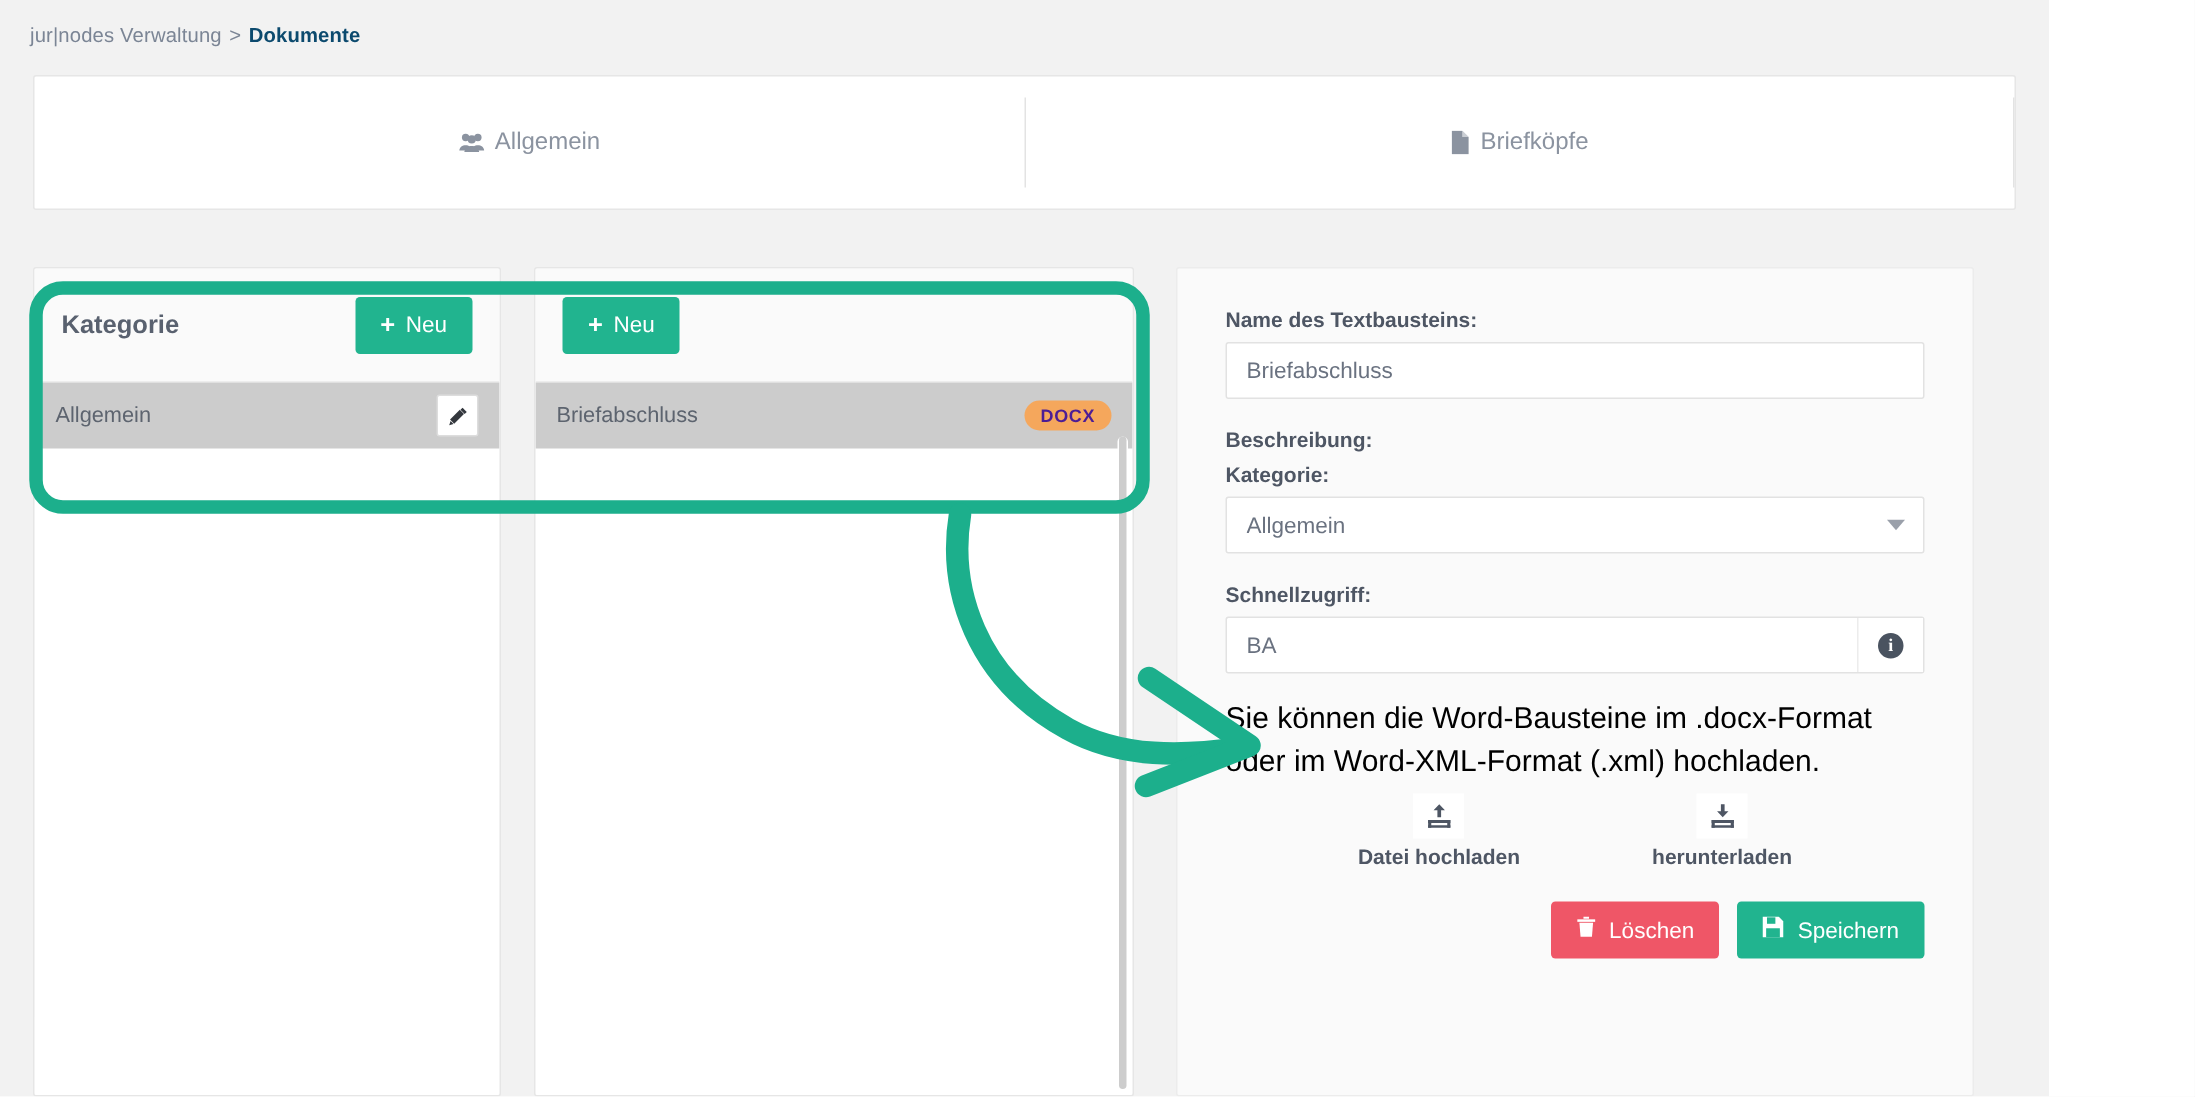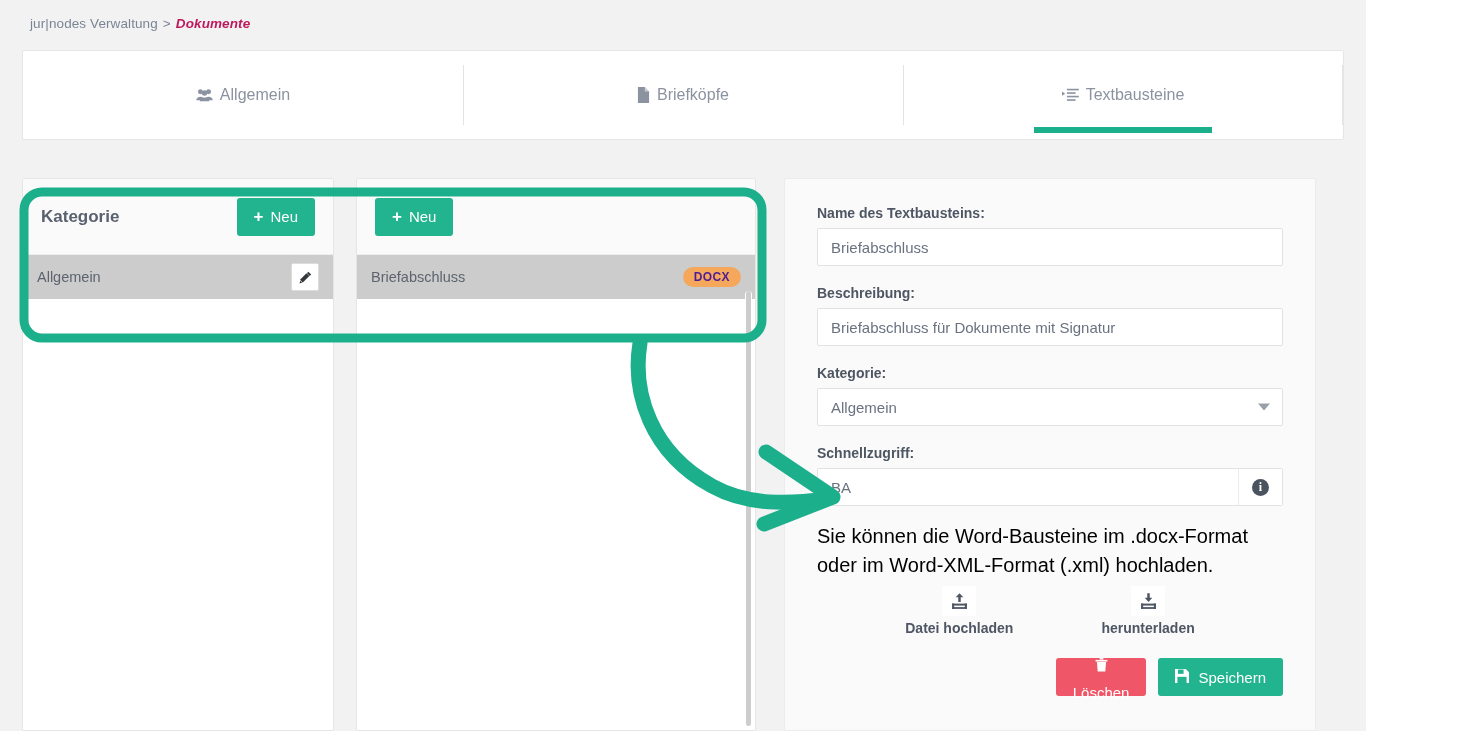--- a/index.html
+++ b/index.html
@@ -17,29 +17,29 @@
     height: 731px;
     background: #f2f2f2;
     overflow: hidden;
   }
 
   
   .breadcrumb-bar {
     height: 46px;
     display: flex;
     align-items: center;
-    padding-left: 30px;
+    padding-left: 20px;
     background: #f2f2f2;
     font-size: 13.5px;
     color: #7b8595;
     letter-spacing: .1px;
   }
   .breadcrumb-bar .crumb-root { color: #7b8595; }
   .breadcrumb-bar .crumb-sep { margin: 0 5px; color: #7b8595; }
-  .breadcrumb-bar .crumb-current { color: #be185d; font-weight: bold; font-style: italic; }
+  .breadcrumb-bar .crumb-current { color: #0c4a6e; font-weight: bold; }
 
   
   .card {
     background: #ffffff;
     border: 1px solid #e6e6e6;
     border-radius: 2px;
   }
 
   
   .tabs-card {
@@ -323,21 +323,21 @@
     padding: 0 17px;
     font-size: 15px;
     font-family: inherit;
     color: #ffffff;
     display: inline-flex;
     align-items: center;
     gap: 9px;
     cursor: pointer;
     white-space: nowrap;
   }
-  .btn-danger { background: #ef5667; flex-direction: column; }
+  .btn-danger { background: #ef5667; }
   .btn-primary { background: #21b48f; }
 
   
   .annot {
     position: absolute;
     left: 0; top: 0;
     width: 1366px; height: 731px;
     pointer-events: none;
     z-index: 40;
   }
@@ -375,33 +375,20 @@
         <svg width="13" height="16" viewBox="0 0 14 17" fill="currentColor">
           <path d="M1 0h7.4L13 4.6V17H1z"></path>
           <path d="M8.4 0v4.6H13z" fill="#ffffff" opacity=".55"></path>
         </svg>
       </span>
       <span>Briefköpfe</span>
 
     </div>
 
 
-    <div class="tab is-active">
-      <span class="tab-icon">
-        <svg width="17" height="14" viewBox="0 0 18 14" fill="currentColor">
-          <path d="M0 3.3L3.4 5.6 0 7.9z"></path>
-          <rect x="5.2" y="0.4" width="12.6" height="1.7"></rect>
-          <rect x="5.2" y="4.1" width="9.2" height="1.7"></rect>
-          <rect x="5.2" y="7.8" width="12.6" height="1.7"></rect>
-          <rect x="5.2" y="11.5" width="9.2" height="1.7"></rect>
-        </svg>
-      </span>
-      <span>Textbausteine</span>
-      <span class="tab-underline"></span>
-    </div>
 
   </div>
 
   <div class="main-row">
 
     <div class="list-card cat-card">
       <div class="list-head">
         <span class="list-head-title">Kategorie</span>
         <button class="btn-neu">
           <span class="plus">+</span>
@@ -433,21 +420,20 @@
       </div>
       <div class="snip-scrollbar"></div>
     </div>
 
     <div class="form-card">
 
       <div class="fld-label">Name des Textbausteins:</div>
       <input class="fld-input" type="text" value="Briefabschluss" style="">
 
       <div class="fld-label">Beschreibung:</div>
-      <input class="fld-input" type="text" value="Briefabschluss für Dokumente mit Signatur" style="">
 
       <div class="fld-label">Kategorie:</div>
       <div class="select-wrap">
         <input class="fld-input" type="text" readonly="" value="Allgemein" style="">
         <span class="caret"></span>
       </div>
 
       <div class="fld-label">Schnellzugriff:</div>
       <div class="quick-wrap">
         <input class="fld-input" type="text" value="BA" style="">

